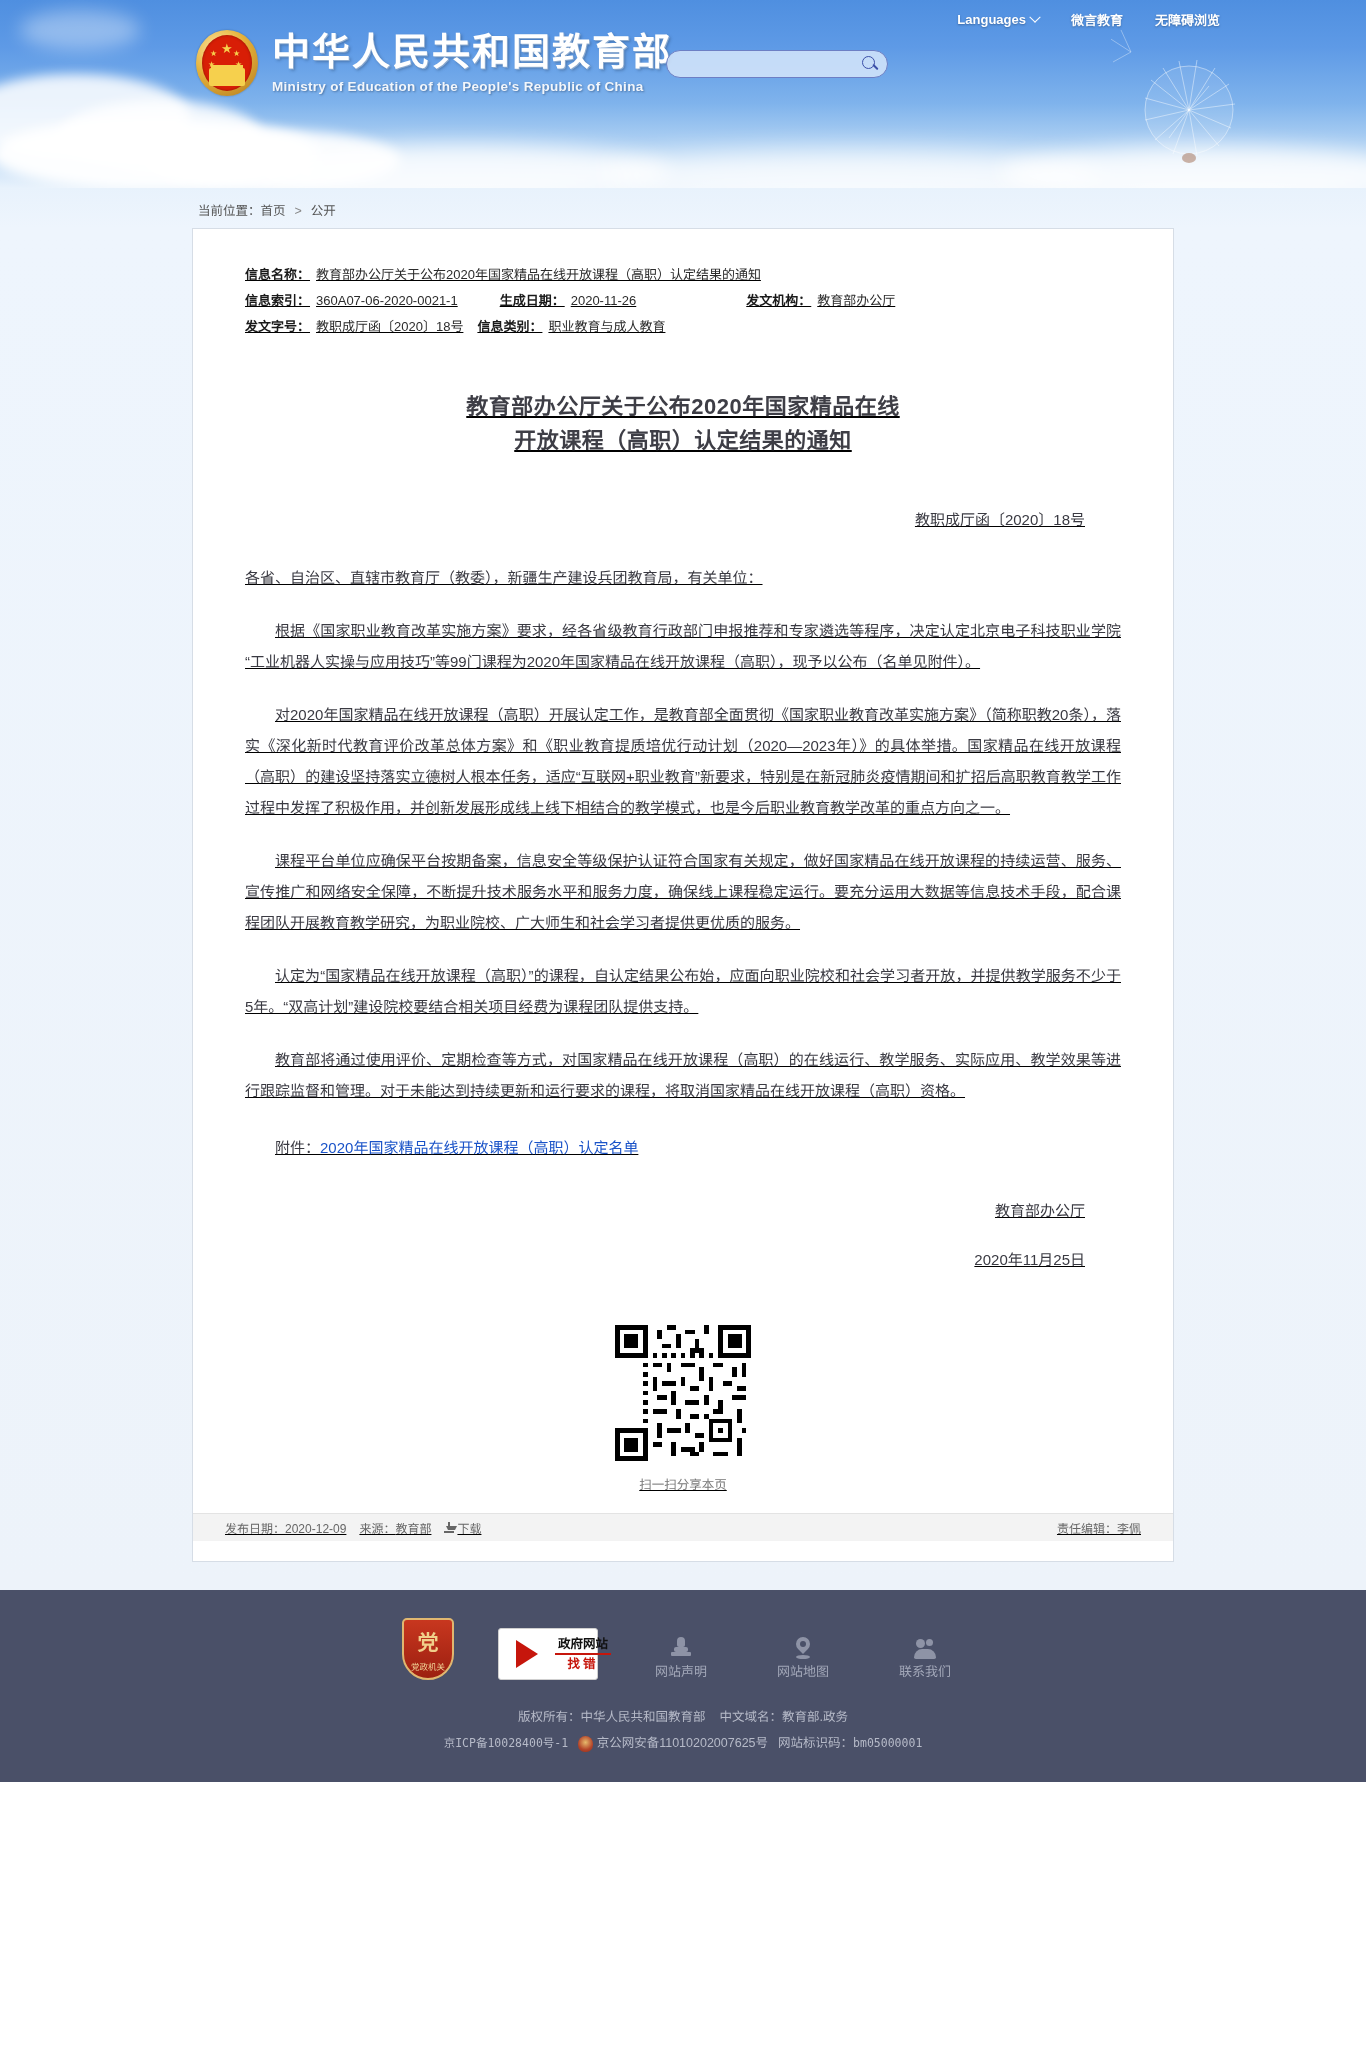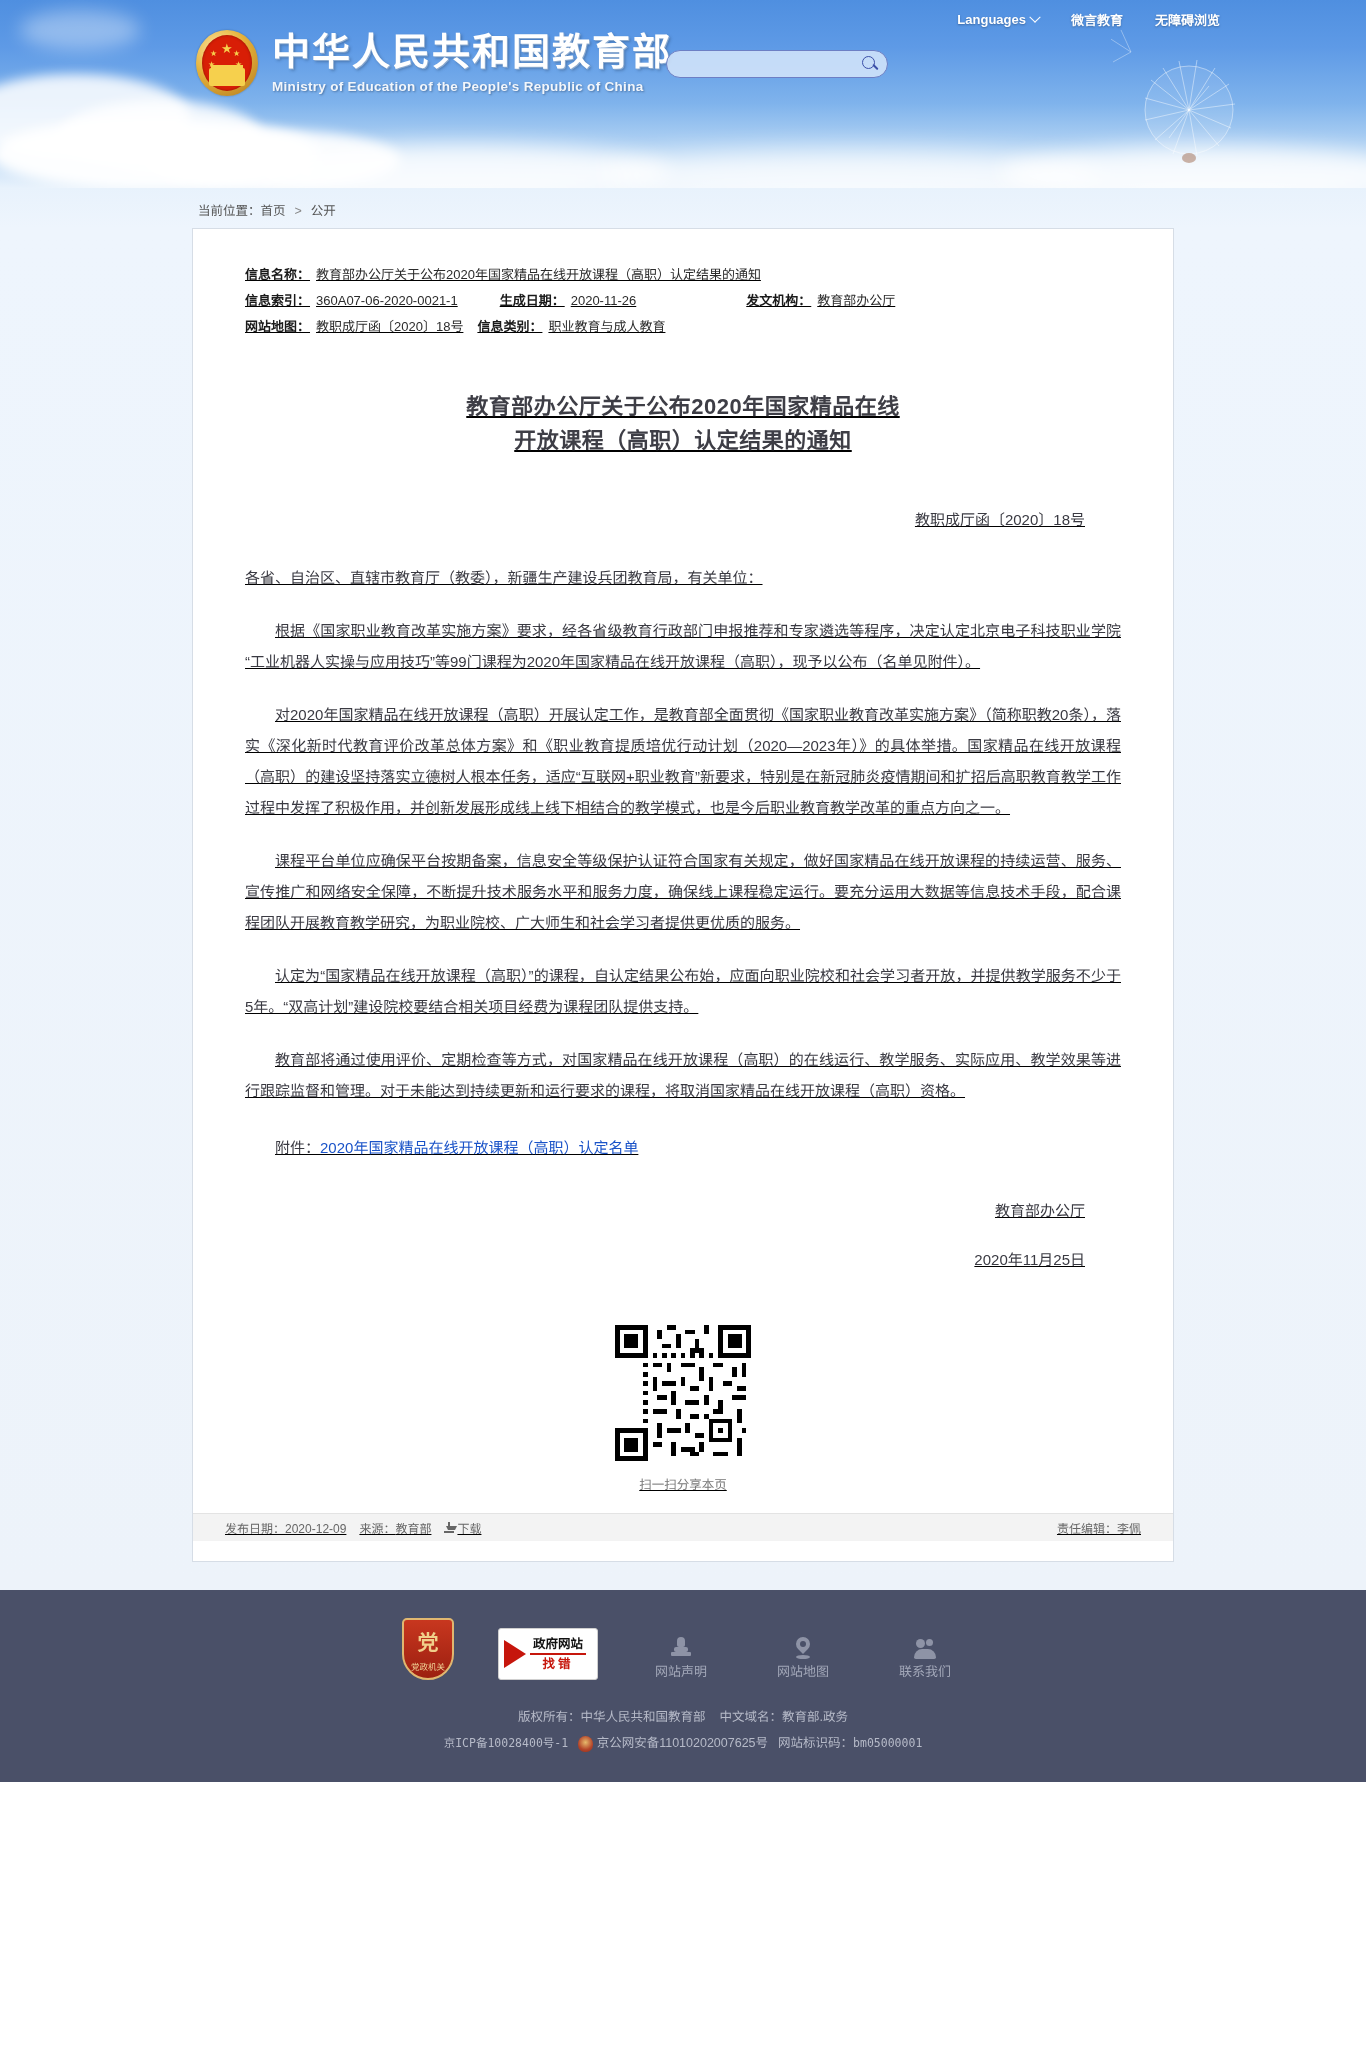--- a/index.html
+++ b/index.html
@@ -327,22 +327,22 @@
   .badge-shield .cap {
     position:absolute; left:0; right:0; bottom: 7px;
     font-size: 8.5px; color: #f3d79a; text-align: center;
   }
   .zcwz {
     width: 100px; height: 52px;
     background: #fff;
     border: 1px solid #cfcfcf;
     border-radius: 3px;
     display: flex; align-items: center;
-    padding: 3px 5px;
-    gap: 4px;
+    padding: 3px 17px;
+    gap: 17px;
   }
   .zcwz .tri {
     width: 0; height: 0;
     border-top: 14px solid transparent;
     border-bottom: 14px solid transparent;
     border-left: 22px solid #c6160c;
     position: relative;
   }
   .zcwz .txt { display:flex; flex-direction: column; align-items:center; line-height: 1; }
   .zcwz .t1 { font-size: 12.5px; color: #111; font-weight: bold; }
@@ -503,21 +503,21 @@
       </div>
       <div class="row">
         <b>信息索引：</b>
         <span class="v">360A07-06-2020-0021-1</span>
         <b class="gap">生成日期：</b>
         <span class="v">2020-11-26</span>
         <b class="gap2">发文机构：</b>
         <span class="v">教育部办公厅</span>
       </div>
       <div class="row">
-        <b>网站地图：</b>
+        <b>发文字号：</b>
         <span class="v">教职成厅函〔2020〕18号</span>
         <b style="margin-left:14px;">信息类别：</b>
         <span class="v">职业教育与成人教育</span>
       </div>
     </div>
 
     <div class="doc-title">
       <div>教育部办公厅关于公布2020年国家精品在线</div>
       <div>开放课程（高职）认定结果的通知</div>
     </div>

